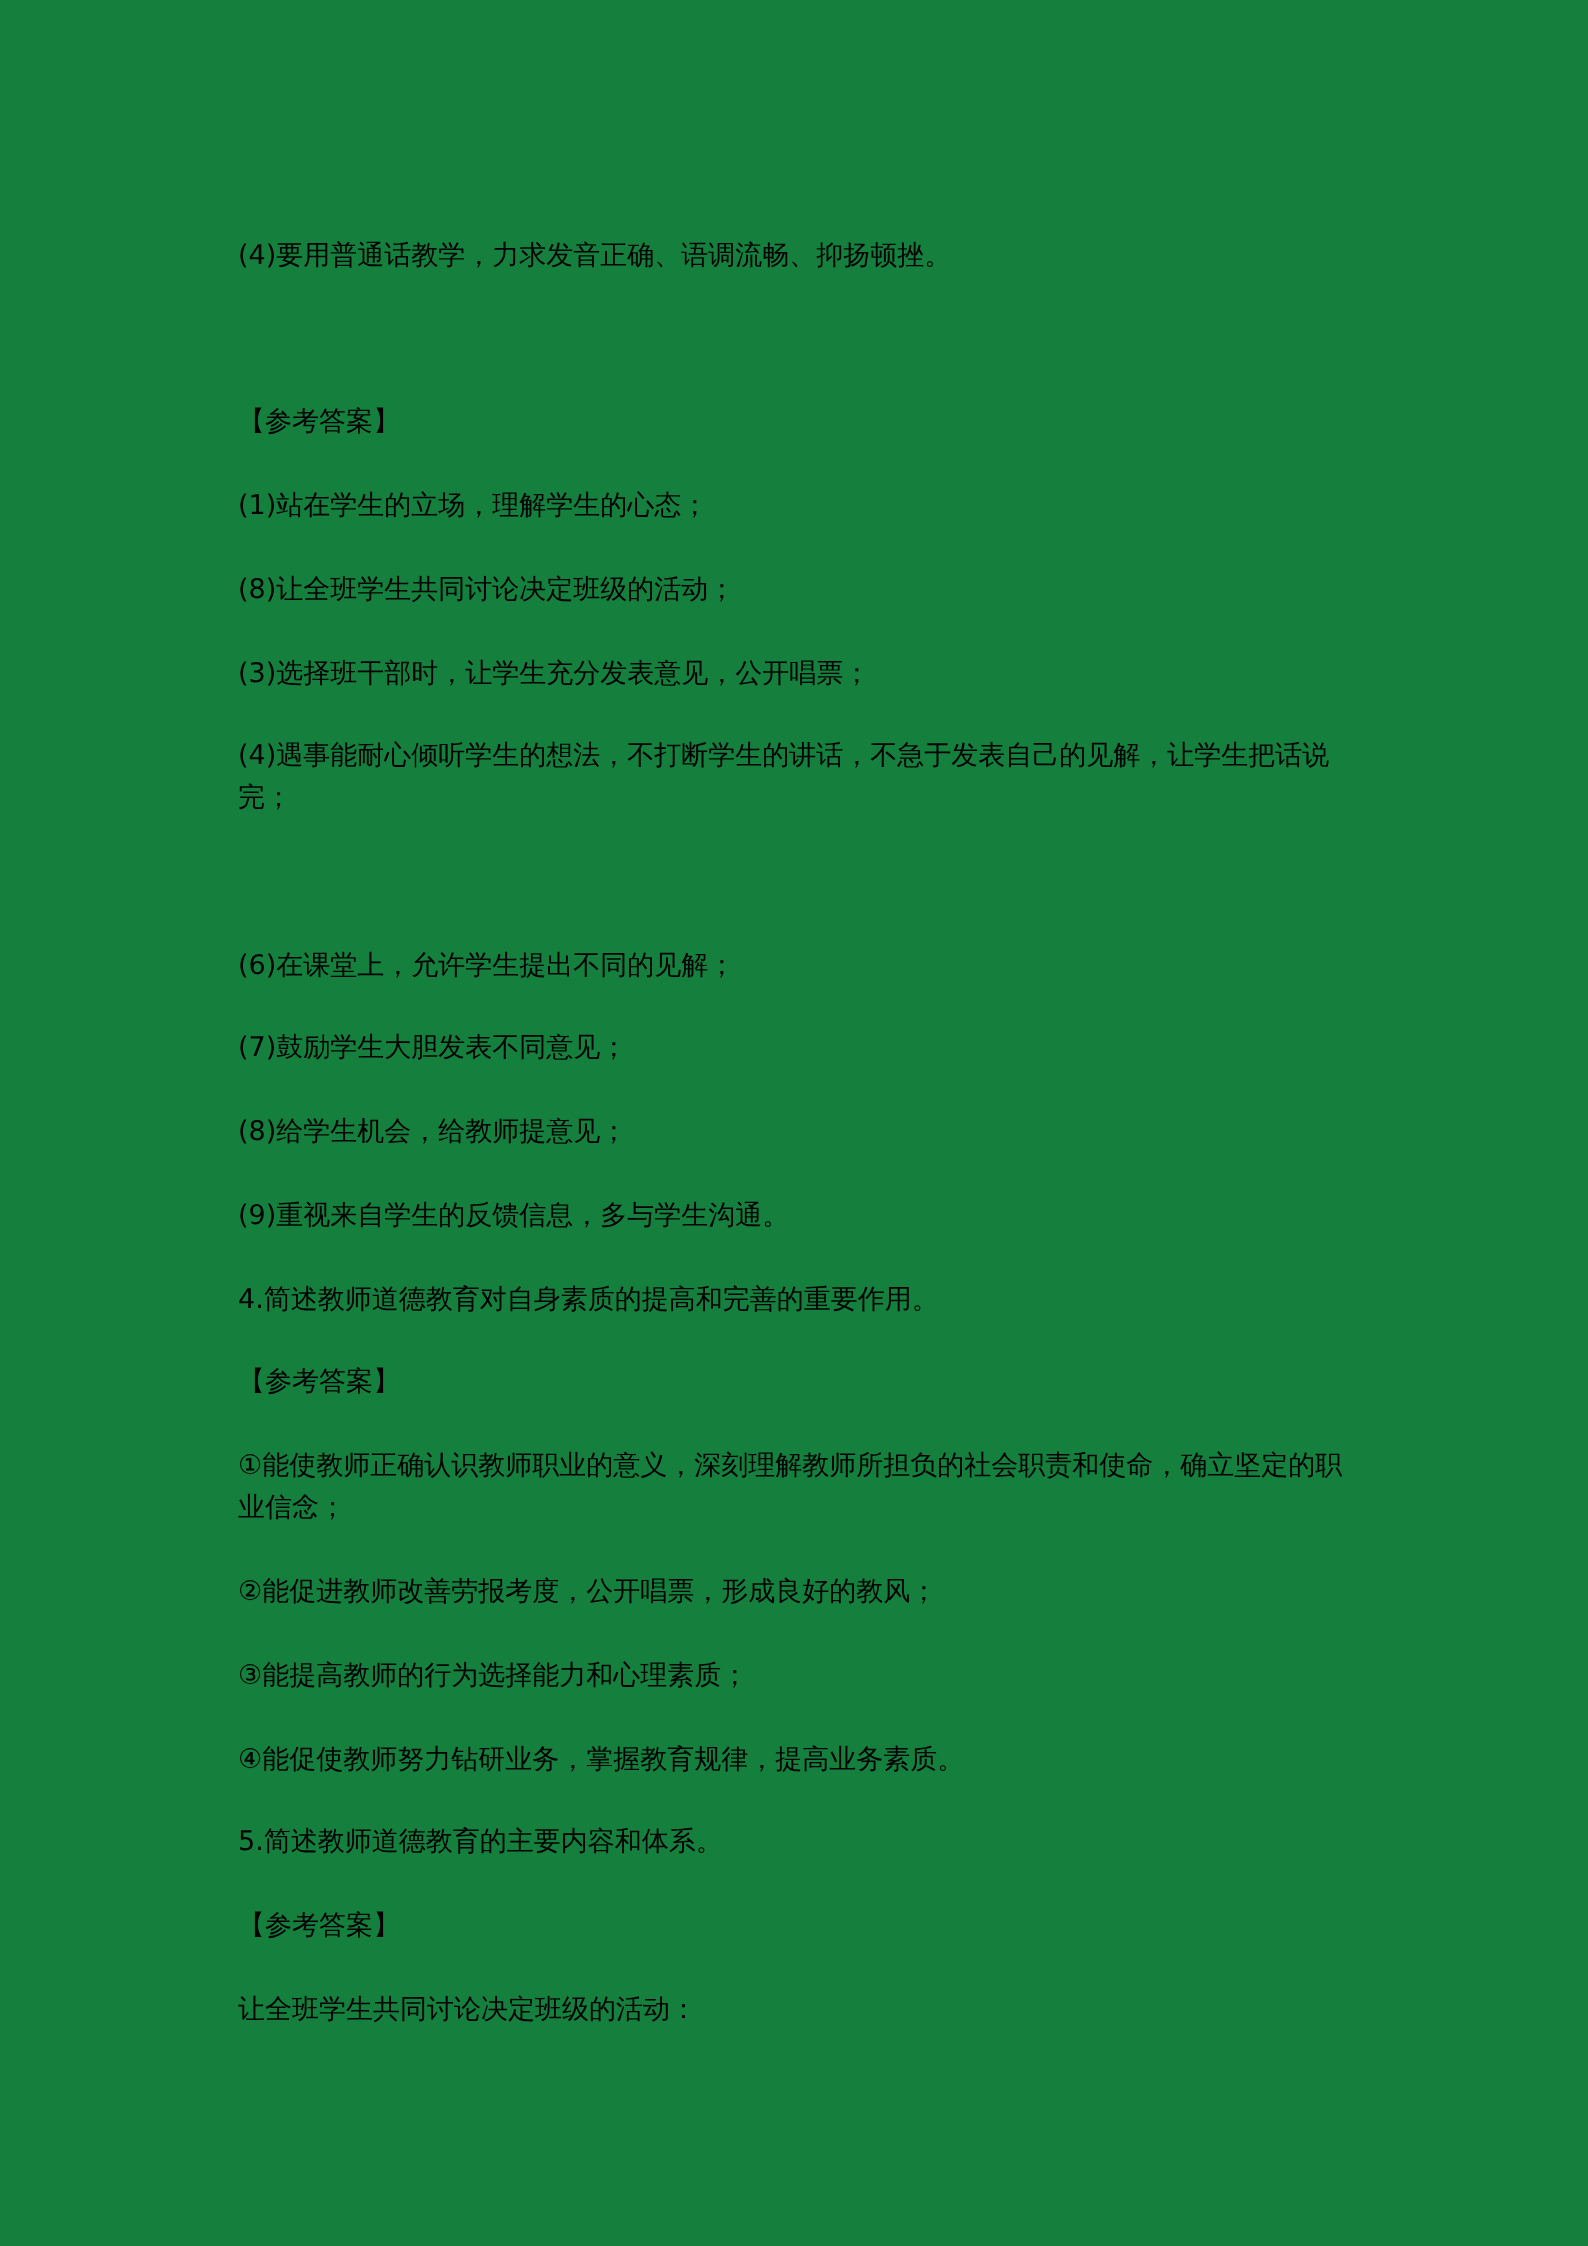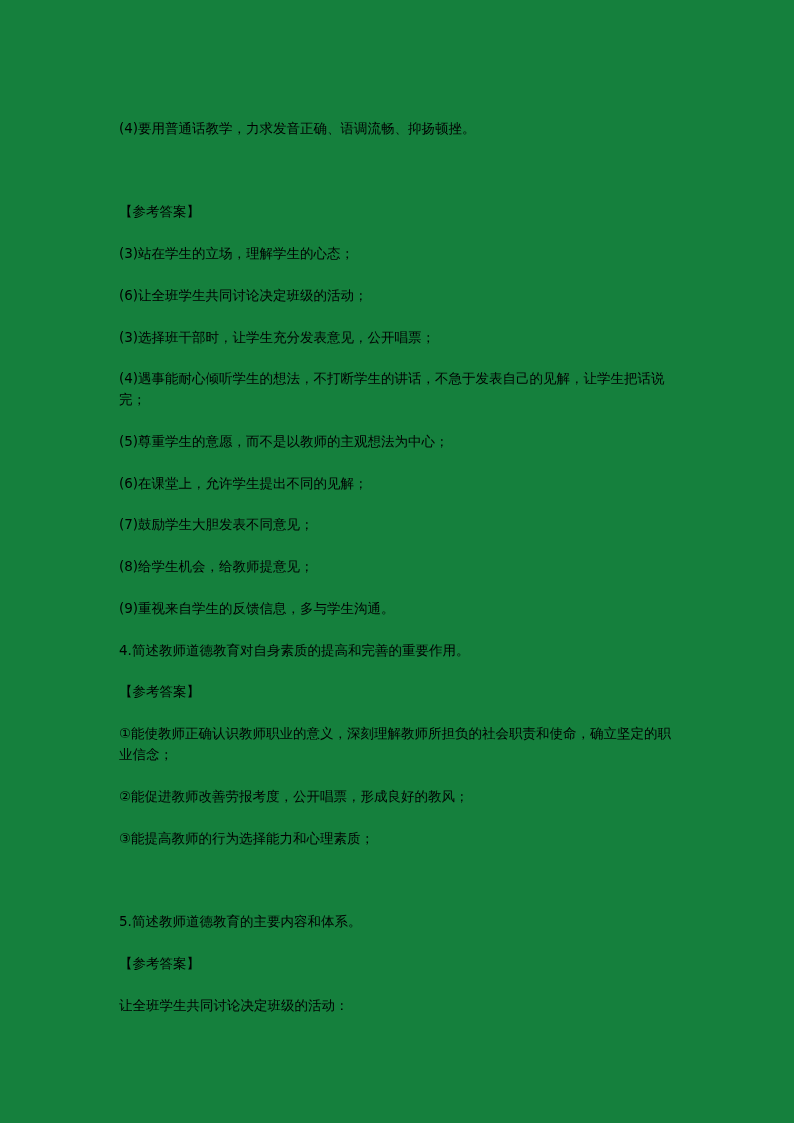--- a/index.html
+++ b/index.html
@@ -33,30 +33,30 @@
       word-break: break-all;
       letter-spacing: 0px;
     }
   </style>
 </head>
 <body>
 
 <div class="page">
   <div class="line" style="top:118px">(4)要用普通话教学，力求发音正确、语调流畅、抑扬顿挫。</div>
   <div class="line" style="top:201px">【参考答案】</div>
-  <div class="line" style="top:243px">(3)站在学生的立场，理解学生的心态；</div>
-  <div class="line" style="top:285px">(6)让全班学生共同讨论决定班级的活动；</div>
+  <div class="line" style="top:243px">(1)站在学生的立场，理解学生的心态；</div>
+  <div class="line" style="top:285px">(8)让全班学生共同讨论决定班级的活动；</div>
   <div class="line" style="top:327px">(3)选择班干部时，让学生充分发表意见，公开唱票；</div>
   <div class="line" style="top:368px">(4)遇事能耐心倾听学生的想法，不打断学生的讲话，不急于发表自己的见解，让学生把话说完；</div>
-  <div class="line" style="top:431px">(5)尊重学生的意愿，而不是以教师的主观想法为中心；</div>
   <div class="line" style="top:473px">(6)在课堂上，允许学生提出不同的见解；</div>
   <div class="line" style="top:514px">(7)鼓励学生大胆发表不同意见；</div>
   <div class="line" style="top:556px">(8)给学生机会，给教师提意见；</div>
   <div class="line" style="top:598px">(9)重视来自学生的反馈信息，多与学生沟通。</div>
   <div class="line" style="top:640px">4.简述教师道德教育对自身素质的提高和完善的重要作用。</div>
   <div class="line" style="top:681px">【参考答案】</div>
   <div class="line" style="top:723px">①能使教师正确认识教师职业的意义，深刻理解教师所担负的社会职责和使命，确立坚定的职业信念；</div>
   <div class="line" style="top:786px">②能促进教师改善劳报考度，公开唱票，形成良好的教风；</div>
   <div class="line" style="top:828px">③能提高教师的行为选择能力和心理素质；</div>
+  <div class="line" style="top:870px">④能促使教师努力钻研业务，掌握教育规律，提高业务素质。</div>
   <div class="line" style="top:911px">5.简述教师道德教育的主要内容和体系。</div>
   <div class="line" style="top:953px">【参考答案】</div>
   <div class="line" style="top:995px">让全班学生共同讨论决定班级的活动：</div>
 </div>
 
 </body></html>

